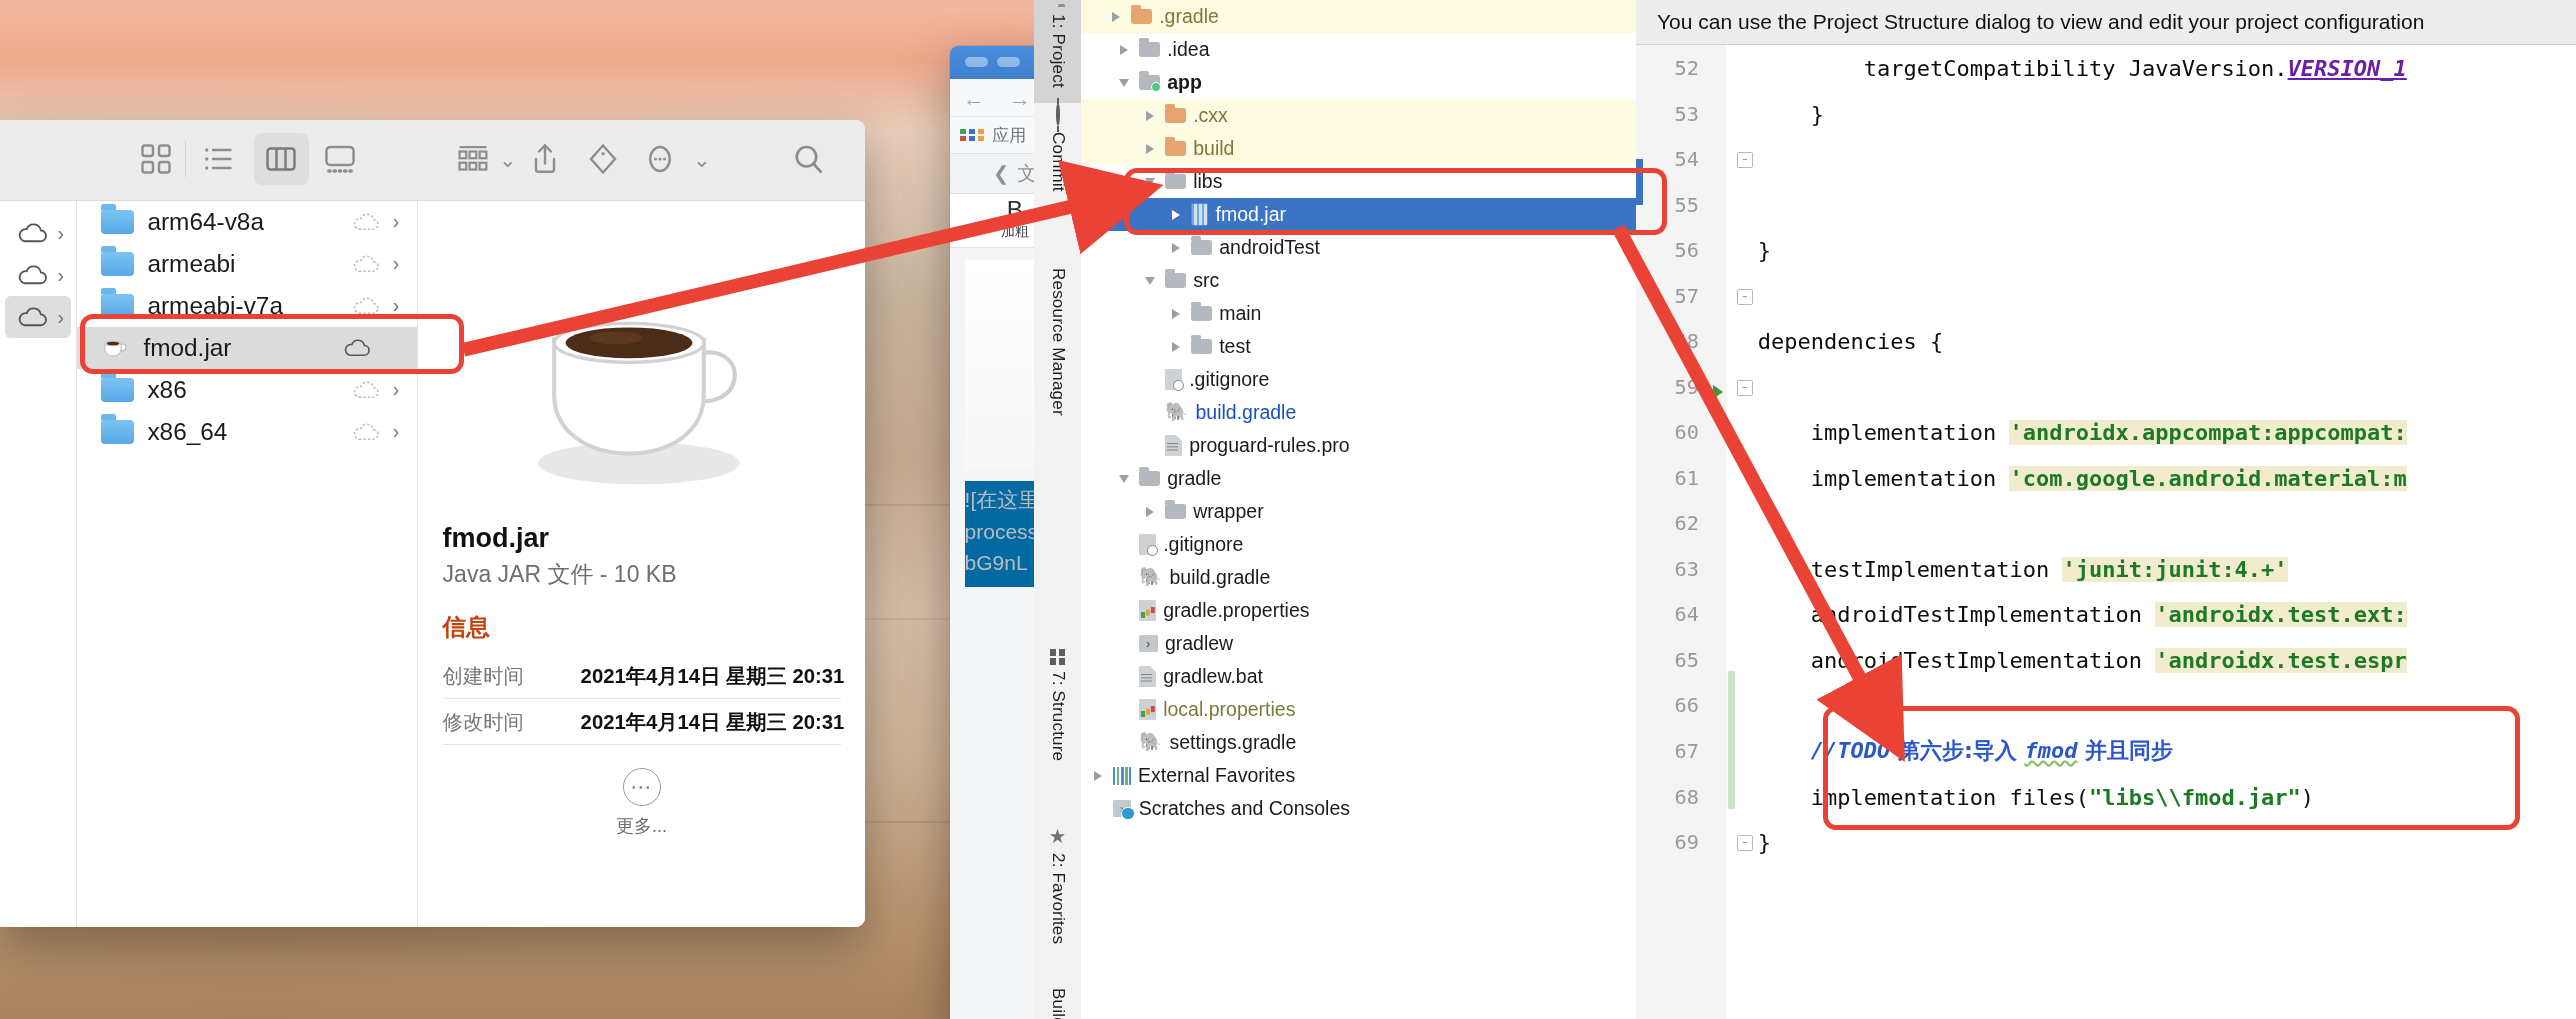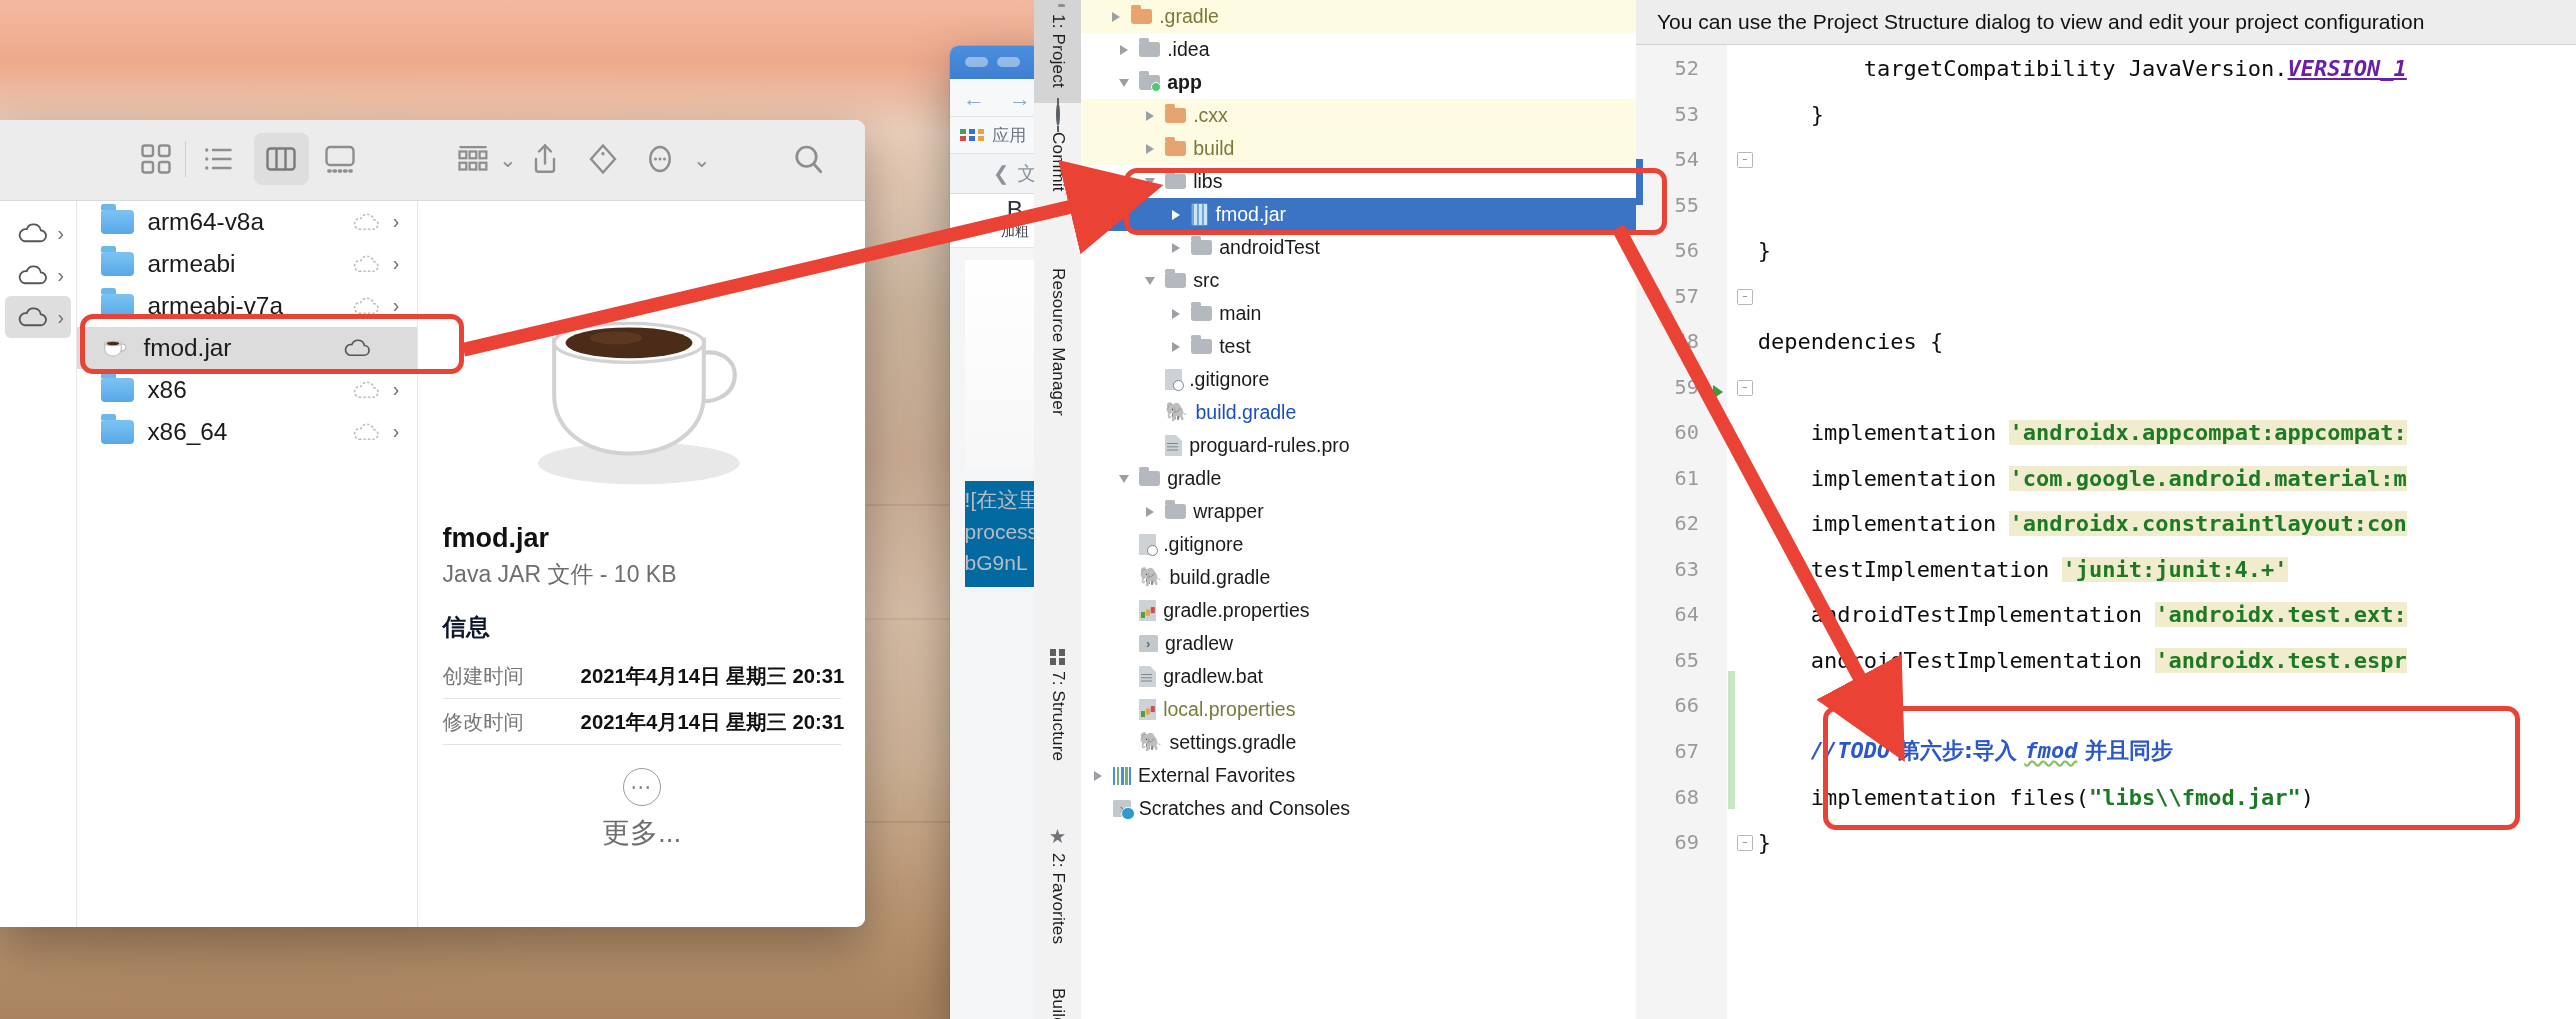--- a/index.html
+++ b/index.html
@@ -140,28 +140,28 @@
   .ffold{width:33px;height:24.4px;flex:0 0 33px;position:relative;
     background:linear-gradient(180deg,#7cc3f2,#57a8e8);border-radius:2.4px 4.1px 4.1px 4.1px;}
   .ffold:before{content:"";position:absolute;left:0;top:-5.7px;width:14.6px;height:5.7px;background:#6cb8ec;border-radius:2.4px 2.4px 0 0;}
   .fname{font-size:24.4px;color:#1b1b1b;flex:1;}
   .cloudsm{width:28px;height:18.7px;position:relative;}
   .jaricon{width:29px;height:24.4px;flex:0 0 29px;position:relative;}
   #fprev{width:398px;background:#fff;padding:29px 24.4px 0 24.4px;}
   #fprev .cup{height:293px;display:flex;align-items:center;justify-content:center;}
   #fprev .pname{font-size:27px;font-weight:bold;color:#111;margin-bottom:4.9px;}
   #fprev .pkind{font-size:23px;color:#6e6e6e;margin-bottom:21px;}
-  #fprev .pinfo{font-size:23.6px;font-weight:bold;color:#0f172a;margin-bottom:11.4px;}
+  #fprev .pinfo{font-size:23.6px;font-weight:bold;color:#c2410c;margin-bottom:11.4px;}
   .prow{display:flex;font-size:20.3px;padding:8.1px 0;border-bottom:0.8px solid #e3e3e3;}
   .prow .k{color:#777;width:138px;flex:0 0 138px;}
   .prow .v{color:#111;font-weight:bold;white-space:nowrap;}
   .pmore{margin-top:23px;text-align:center;color:#6e6e6e;}
   .pmore .circ{width:36px;height:36px;border:1.6px solid #9a9a9a;border-radius:50%;margin:0 auto 8.1px auto;
      display:flex;align-items:center;justify-content:center;font-size:21px;color:#7a7a7a;letter-spacing:1.6px;}
-  .pmore .mt{font-size:28px;}
+  .pmore .mt{font-size:18px;}
 
   
   .annot-box{position:absolute;border:5.7px solid #ea4335;border-radius:13px;pointer-events:none;}
   svg.annot{position:absolute;left:0;top:0;width:2576px;height:1020px;pointer-events:none;}
 </style>
 </head>
 <body>
 
 <div id="wallpaper">
   <div class="rock-strata" style="top:504px"></div>
@@ -443,21 +443,20 @@
           <div class="cline" style="top: 364px;">
             <span class="lno">60</span>
             <span class="code">    implementation <span class="hl-yellow str">'androidx.appcompat:appcompat:</span></span>
           </div>
           <div class="cline" style="top: 410px;">
             <span class="lno">61</span>
             <span class="code">    implementation <span class="hl-yellow str">'com.google.android.material:m</span></span>
           </div>
           <div class="cline" style="top: 455px;">
             <span class="lno">62</span>
-            <span class="code">    implementation <span class="hl-yellow str">'androidx.constraintlayout:con</span></span>
           </div>
           <div class="cline" style="top: 501px;">
             <span class="lno">63</span>
             <span class="code">    testImplementation <span class="hl-yellow str">'junit:junit:4.+'</span></span>
           </div>
           <div class="cline" style="top: 546px;">
             <span class="lno">64</span>
             <span class="code">    androidTestImplementation <span class="hl-yellow str">'androidx.test.ext:</span></span>
           </div>
           <div class="cline" style="top: 592px;">

